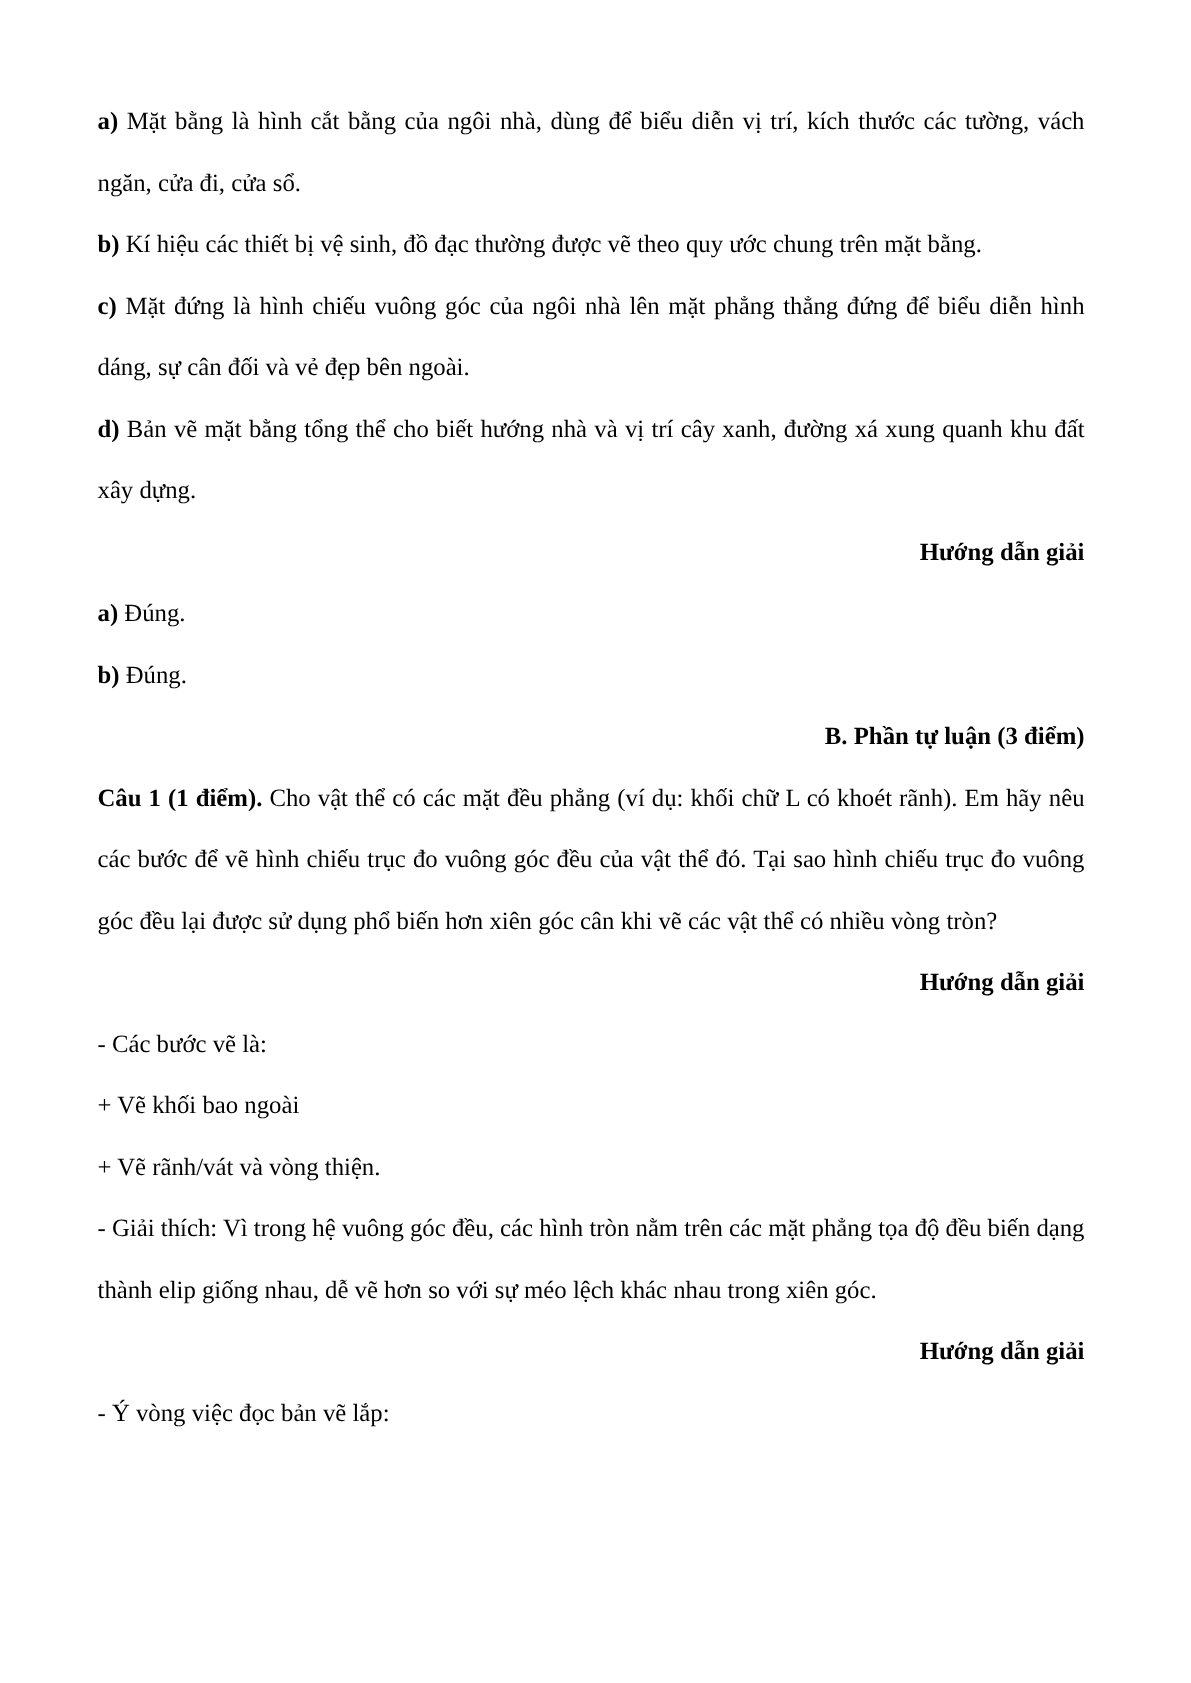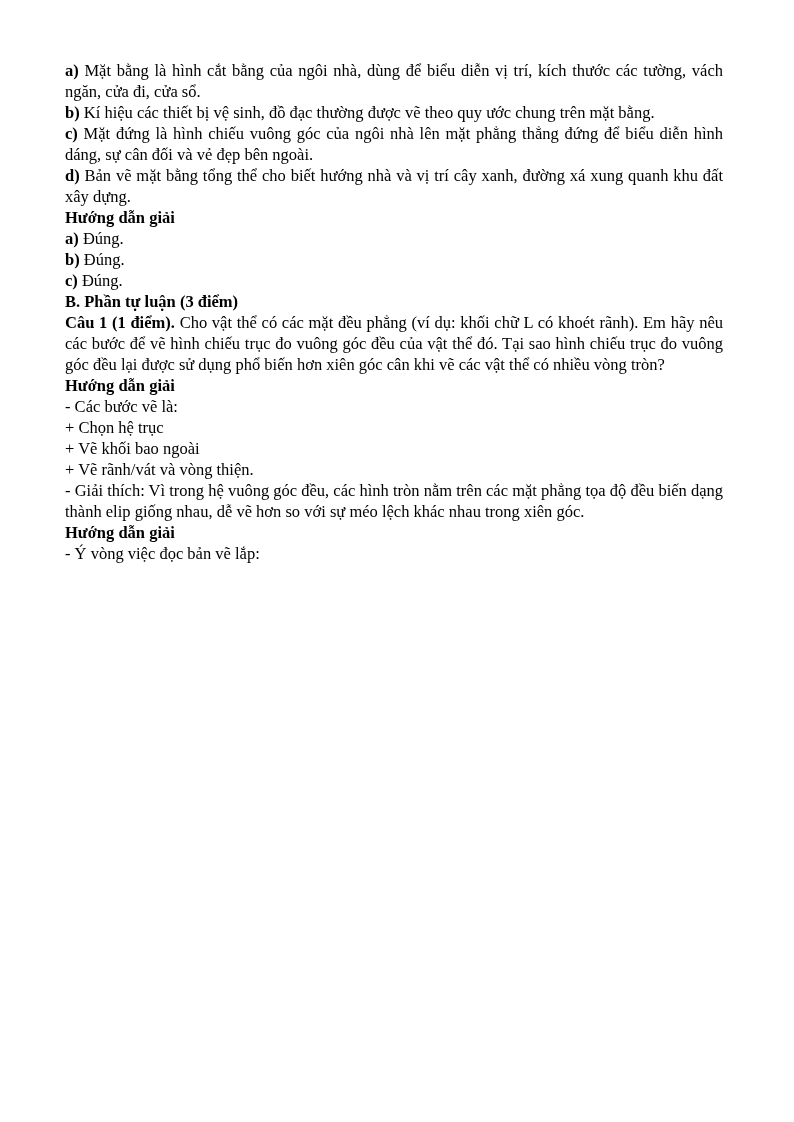--- a/index.html
+++ b/index.html
@@ -9,31 +9,31 @@
   }
   .page {
     position: relative;
     box-sizing: border-box;
     width: 794px;
     height: 1122px;
     background: #ffffff;
     padding: 60px 71px 0 65px;
     font-family: "Liberation Serif", "DejaVu Serif", serif;
     font-size: 16.5px;
-    line-height: 21px;
+    line-height: 41px;
     color: #000000;
     overflow: hidden;
   }
   .page p {
     margin: 0;
     text-align: justify;
   }
   .page p.heading {
     font-weight: bold;
-    text-align: left;
+    text-align: right;
   }
   .lead {
     font-weight: bold;
   }
 </style>
 </head>
 <body>
 
 <div class="page">
 
@@ -44,32 +44,30 @@
   <p><span class="lead">c)</span> <span>Mặt đứng là hình chiếu vuông góc của ngôi nhà lên mặt phẳng thẳng đứng để biểu diễn hình dáng, sự cân đối và vẻ đẹp bên ngoài.</span></p>
 
   <p><span class="lead">d)</span> <span>Bản vẽ mặt bằng tổng thể cho biết hướng nhà và vị trí cây xanh, đường xá xung quanh khu đất xây dựng.</span></p>
 
   <p class="heading">Hướng dẫn giải</p>
 
   <p><span class="lead">a)</span> <span>Đúng.</span></p>
 
   <p><span class="lead">b)</span> <span>Đúng.</span></p>
 
-  <p><span class="lead">c)</span> <span>Đúng.</span></p>
 
 
   <p class="heading">B. Phần tự luận (3 điểm)</p>
 
   <p><span class="lead">Câu 1 (1 điểm).</span> <span>Cho vật thể có các mặt đều phẳng (ví dụ: khối chữ L có khoét rãnh). Em hãy nêu các bước để vẽ hình chiếu trục đo vuông góc đều của vật thể đó. Tại sao hình chiếu trục đo vuông góc đều lại được sử dụng phổ biến hơn xiên góc cân khi vẽ các vật thể có nhiều vòng tròn?</span></p>
 
   <p class="heading">Hướng dẫn giải</p>
 
   <p>- Các bước vẽ là:</p>
 
-  <p>+ Chọn hệ trục</p>
 
   <p>+ Vẽ khối bao ngoài</p>
 
   <p>+ Vẽ rãnh/vát và vòng thiện.</p>
 
   <p>- Giải thích: Vì trong hệ vuông góc đều, các hình tròn nằm trên các mặt phẳng tọa độ đều biến dạng thành elip giống nhau, dễ vẽ hơn so với sự méo lệch khác nhau trong xiên góc.</p>
 
 
   <p class="heading">Hướng dẫn giải</p>
 

